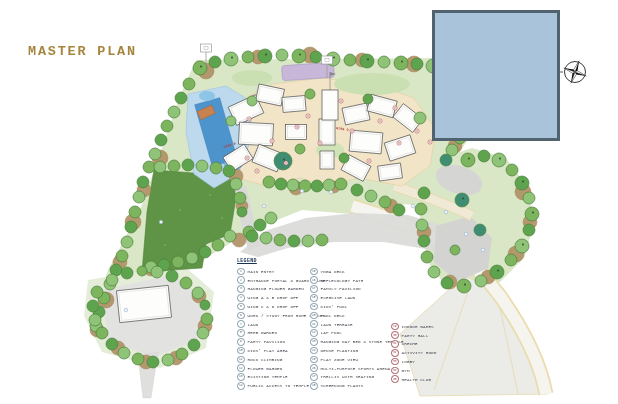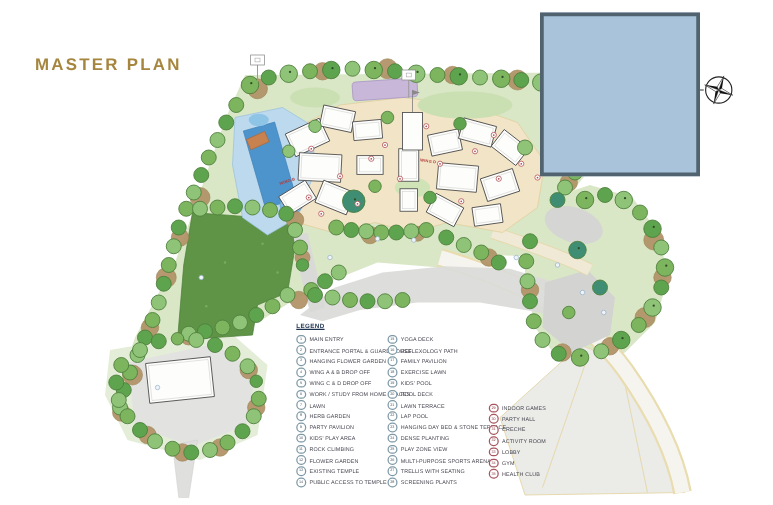--- a/index.html
+++ b/index.html
@@ -1,17 +1,17 @@
 <!DOCTYPE html>
 <html><head>
 <meta charset="utf-8">
 <style>
   html,body{margin:0;padding:0;background:#ffffff;}
   .stage{position:relative;width:618px;height:404px;background:#ffffff;overflow:hidden;
-         font-family:Liberation Sans, sans-serif;border-radius:17px;}
+         font-family:Liberation Mono, monospace;border-radius:17px;}
   .title{position:absolute;left:28px;top:44px;font-size:13.5px;font-weight:700;
          letter-spacing:1.8px;color:#a6863e;}
   #plan-svg{position:absolute;left:0;top:0;}
   .cover{position:absolute;left:432px;top:10px;width:128px;height:131px;background:#a9c3da;
          border:3px solid #51636f;box-sizing:border-box;}
   .compass{position:absolute;left:559px;top:57px;}
   .legend{position:absolute;font-size:4.3px;color:#474752;}
   #leg1{left:237px;top:258px;}
   #leg2{left:310px;top:267px;}
   #leg3{left:391px;top:322px;}

